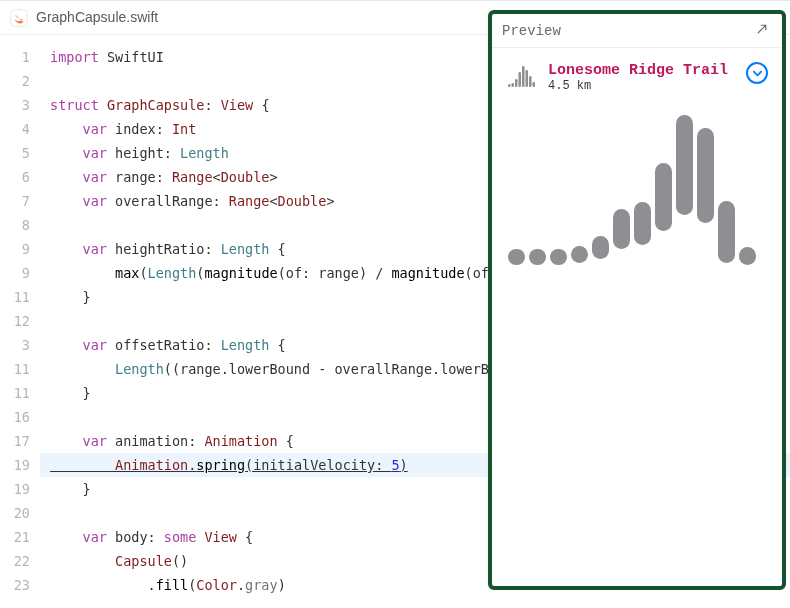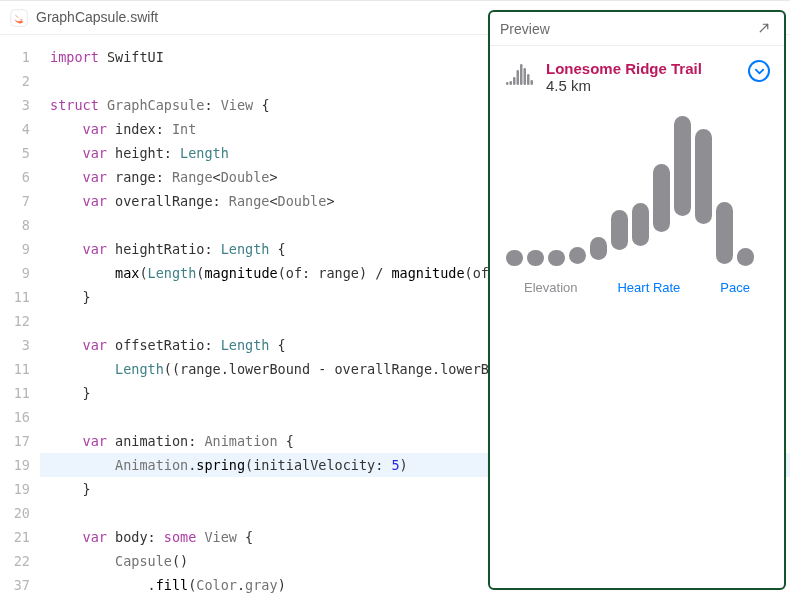--- a/index.html
+++ b/index.html
@@ -60,43 +60,45 @@
       white-space: pre;
       color: #333;
       position: relative;
     }
     .code-line { height: 24px; display: block; }
     .highlight-line {
       background: #ecf5fd;
       margin-left: -10px;
       padding-left: 10px;
       width: calc(100% + 10px);
+      text-decoration: underline;
     }
     
     .kw { color: #ad3da4; }     
-    .typ { color: #737373; }    
+    .typ { color: #7f1d1d; }    
     .typ2 { color: #3e8087; }
     .num { color: #272ad8; }
     .prop { color: #737373; }
     .call { color: #000000; }
     .plain { color: #333; }
 
     
     .preview-pane {
       position: absolute;
       top: 10px;
       right: 4px;
       width: 298px;
       height: 580px;
-      border: 2px solid #14532d;
+      border: 4px solid #14532d;
       border-radius: 6px;
       background: #fff;
       display: flex;
       flex-direction: column;
       box-shadow: 0 0 0 1px rgba(0,0,0,0.02);
+      font-family: Liberation Mono, monospace;
     }
     .preview-header {
       height: 34px;
       border-bottom: 1px solid #eee;
       display: flex;
       align-items: center;
       padding: 0 10px;
       justify-content: space-between;
       color: #6b6b6b;
       font-size: 14px;
@@ -115,21 +117,21 @@
       align-items: flex-start;
       gap: 10px;
     }
     .trail-thumb {
       width: 32px;
       height: 26px;
       position: relative;
     }
     .trail-title-block { flex: 1; }
     .trail-title { font-weight: 600; font-size: 15px; color: #be185d; }
-    .trail-sub { font-size: 15px; color: #3a3a3c; }
+    .trail-sub { font-size: 12px; color: #3a3a3c; }
     .chevron-circle {
       width: 22px;
       height: 22px;
       border: 2px solid #007aff;
       border-radius: 50%;
       display: flex;
       align-items: center;
       justify-content: center;
       color: #007aff;
     }
@@ -174,21 +176,21 @@
         <div>3</div>
         <div>11</div>
         <div>11</div>
         <div>16</div>
         <div>17</div>
         <div>19</div>
         <div>19</div>
         <div>20</div>
         <div>21</div>
         <div>22</div>
-        <div>37</div>
+        <div>23</div>
       </div>
     <div class="code" id="code"><span class="code-line"><span class="kw">import</span><span class="plain"> SwiftUI</span></span><span class="code-line"></span><span class="code-line"><span class="kw">struct</span><span class="plain"> </span><span class="typ">GraphCapsule</span><span class="plain">: </span><span class="typ">View</span><span class="plain"> {</span></span><span class="code-line"><span class="plain">    </span><span class="kw">var</span><span class="plain"> index: </span><span class="typ">Int</span></span><span class="code-line"><span class="plain">    </span><span class="kw">var</span><span class="plain"> height: </span><span class="typ2">Length</span></span><span class="code-line"><span class="plain">    </span><span class="kw">var</span><span class="plain"> range: </span><span class="typ">Range</span><span class="plain">&lt;</span><span class="typ">Double</span><span class="plain">&gt;</span></span><span class="code-line"><span class="plain">    </span><span class="kw">var</span><span class="plain"> overallRange: </span><span class="typ">Range</span><span class="plain">&lt;</span><span class="typ">Double</span><span class="plain">&gt;</span></span><span class="code-line"></span><span class="code-line"><span class="plain">    </span><span class="kw">var</span><span class="plain"> heightRatio: </span><span class="typ2">Length</span><span class="plain"> {</span></span><span class="code-line"><span class="plain">        </span><span class="call">max</span><span class="plain">(</span><span class="typ2">Length</span><span class="plain">(</span><span class="call">magnitude</span><span class="plain">(of: range) / </span><span class="call">magnitude</span><span class="plain">(of</span></span><span class="code-line"><span class="plain">    }</span></span><span class="code-line"></span><span class="code-line"><span class="plain">    </span><span class="kw">var</span><span class="plain"> offsetRatio: </span><span class="typ2">Length</span><span class="plain"> {</span></span><span class="code-line"><span class="plain">        </span><span class="typ2">Length</span><span class="plain">((range.lowerBound - overallRange.lowerB</span></span><span class="code-line"><span class="plain">    }</span></span><span class="code-line"></span><span class="code-line"><span class="plain">    </span><span class="kw">var</span><span class="plain"> animation: </span><span class="typ">Animation</span><span class="plain"> {</span></span><span class="code-line highlight-line"><span class="plain">        </span><span class="typ">Animation</span><span class="plain">.</span><span class="call">spring</span><span class="plain">(initialVelocity: </span><span class="num">5</span><span class="plain">)</span></span><span class="code-line"><span class="plain">    }</span></span><span class="code-line"></span><span class="code-line"><span class="plain">    </span><span class="kw">var</span><span class="plain"> body: </span><span class="kw">some</span><span class="plain"> </span><span class="typ">View</span><span class="plain"> {</span></span><span class="code-line"><span class="plain">        </span><span class="typ">Capsule</span><span class="plain">()</span></span><span class="code-line"><span class="plain">            .</span><span class="call">fill</span><span class="plain">(</span><span class="typ">Color</span><span class="plain">.</span><span class="prop">gray</span><span class="plain">)</span></span></div>
   </div>
 </div>
 
 <div class="preview-pane">
   <div class="preview-header">
     <span>Preview</span>
     <span class="expand-icon">
       <svg viewBox="0 0 16 16" width="12" height="12">
@@ -227,19 +229,14 @@
         <div class="cap" style="height: 17px; margin-bottom: 2px;"></div>
         <div class="cap" style="height: 23px; margin-bottom: 6px;"></div>
         <div class="cap" style="height: 40px; margin-bottom: 16px;"></div>
         <div class="cap" style="height: 43px; margin-bottom: 20px;"></div>
         <div class="cap" style="height: 68px; margin-bottom: 34px;"></div>
         <div class="cap" style="height: 100px; margin-bottom: 50px;"></div>
         <div class="cap" style="height: 95px; margin-bottom: 42px;"></div>
         <div class="cap" style="height: 62px; margin-bottom: 2px;"></div>
         <div class="cap" style="height: 18px; margin-bottom: 0px;"></div>
       </div>
-    <div class="tabs-row">
-      <span class="tab-item sel">Elevation</span>
-      <span class="tab-item">Heart Rate</span>
-      <span class="tab-item">Pace</span>
-    </div>
   </div>
 </div>
 
 </body></html>

